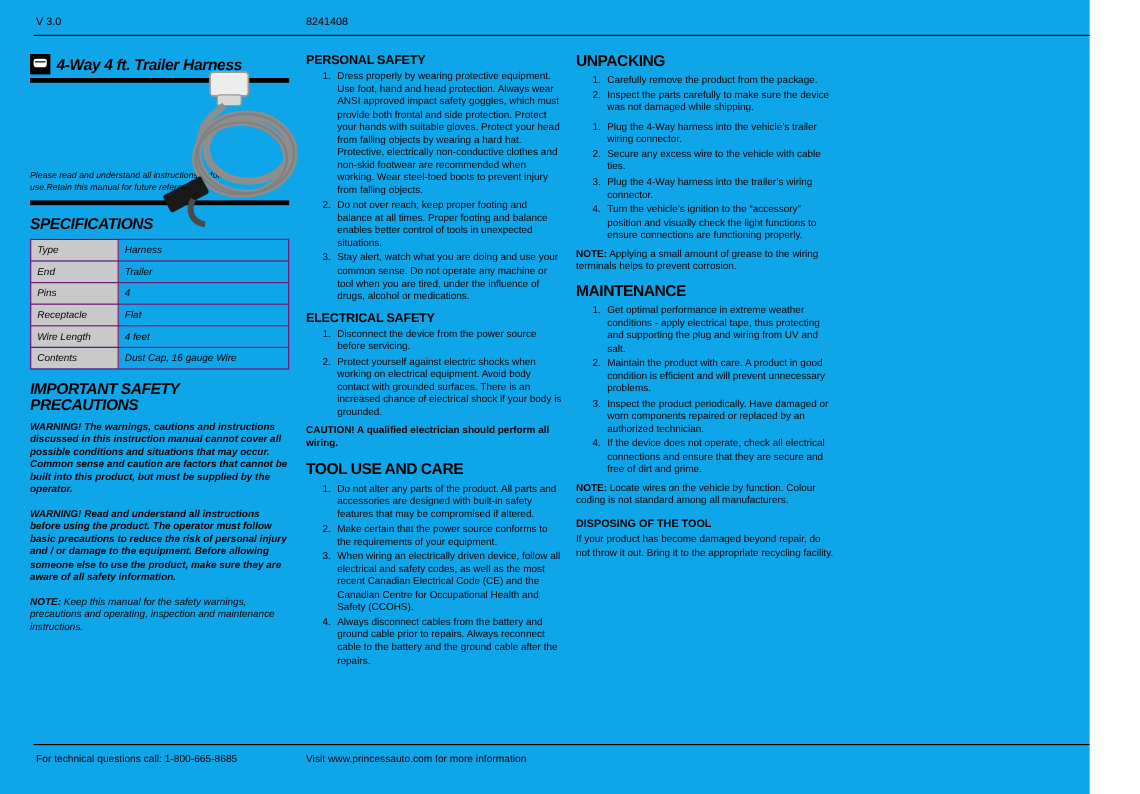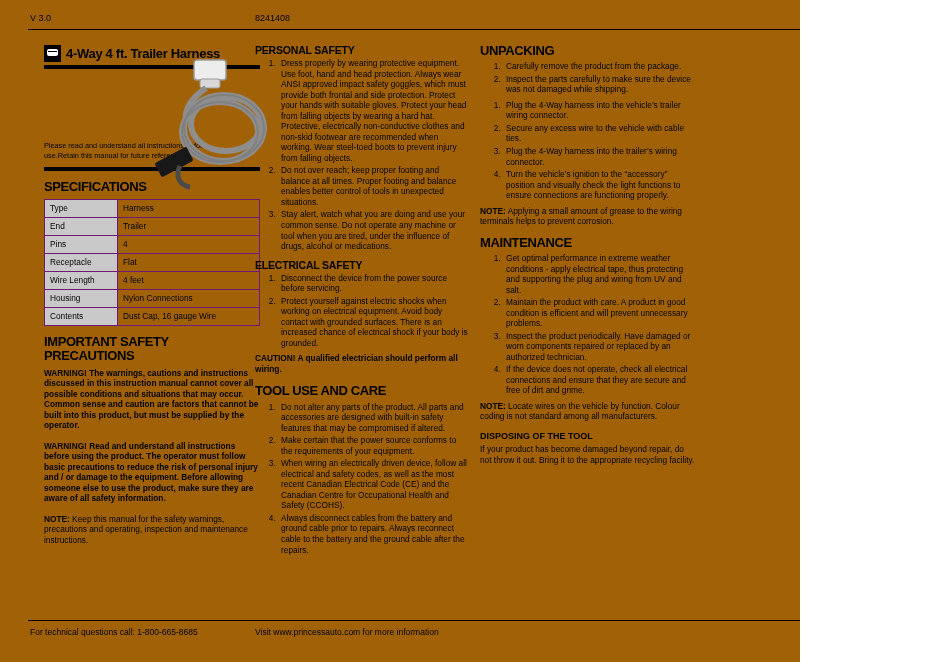--- a/index.html
+++ b/index.html
@@ -1,29 +1,29 @@
 <!DOCTYPE html>
 <html><head>
 <meta charset="utf-8">
 <style>
   html,body{margin:0;padding:0;background:#ffffff;}
-  .page{position:relative;width:800px;height:662px;background:#a16207;
+  .page{position:relative;width:908px;height:662px;background:#0ea5e9;
         font-family:"Liberation Sans",sans-serif;color:#000;overflow:hidden;}
 
   .meta{position:absolute;top:13px;font-size:9px;}
   .meta-version{left:30px;}
   .meta-doc{left:255px;}
 
   .topline{position:absolute;top:29px;left:28px;width:897px;border-top:1.5px solid #000;}
   .botline{position:absolute;top:620px;left:28px;width:897px;border-top:1.5px solid #000;}
   .footer-phone{position:absolute;top:627px;left:30px;font-size:8.5px;}
   .footer-web{position:absolute;top:627px;left:255px;font-size:8.5px;}
 
   .col{position:absolute;top:44px;}
-  .col1{left:44px;width:216px;}
+  .col1{left:25px;width:216px;font-style:italic;}
   .col2{left:255px;width:214px;}
   .col3{left:480px;width:216px;}
   .col > :first-child{margin-top:0;}
 
   .h1{font-size:13px;font-weight:bold;letter-spacing:-0.4px;line-height:1.1;margin:9px 0 3px;}
   .h2{font-size:10.5px;font-weight:bold;letter-spacing:-0.2px;margin:7px 0 2px;}
   .h3{font-size:9px;font-weight:bold;margin:9px 0 2px;}
 
   p{margin:3px 0 8px;}
   p,li,.body{font-size:8.3px;line-height:1.27;}
@@ -110,24 +110,20 @@
         </tr>
         <tr>
           <td class="lbl">Receptacle</td>
           <td>Flat</td>
         </tr>
         <tr>
           <td class="lbl">Wire Length</td>
           <td>4 feet</td>
         </tr>
         <tr>
-          <td class="lbl">Housing</td>
-          <td>Nylon Connections</td>
-        </tr>
-        <tr>
           <td class="lbl">Contents</td>
           <td>Dust Cap, 16 gauge Wire</td>
         </tr>
       </tbody>
     </table>
 
     <div class="h1">IMPORTANT SAFETY PRECAUTIONS</div>
     <p class="warn">WARNING! The warnings, cautions and instructions discussed in this instruction manual cannot cover all possible conditions and situations that may occur. Common sense and caution are factors that cannot be built into this product, but must be supplied by the operator.</p>
     <p class="warn">WARNING! Read and understand all instructions before using the product. The operator must follow basic precautions to reduce the risk of personal injury and / or damage to the equipment. Before allowing someone else to use the product, make sure they are aware of all safety information.</p>
     <p class="note"><b>NOTE:</b><span> Keep this manual for the safety warnings, precautions and operating, inspection and maintenance instructions.</span></p>

